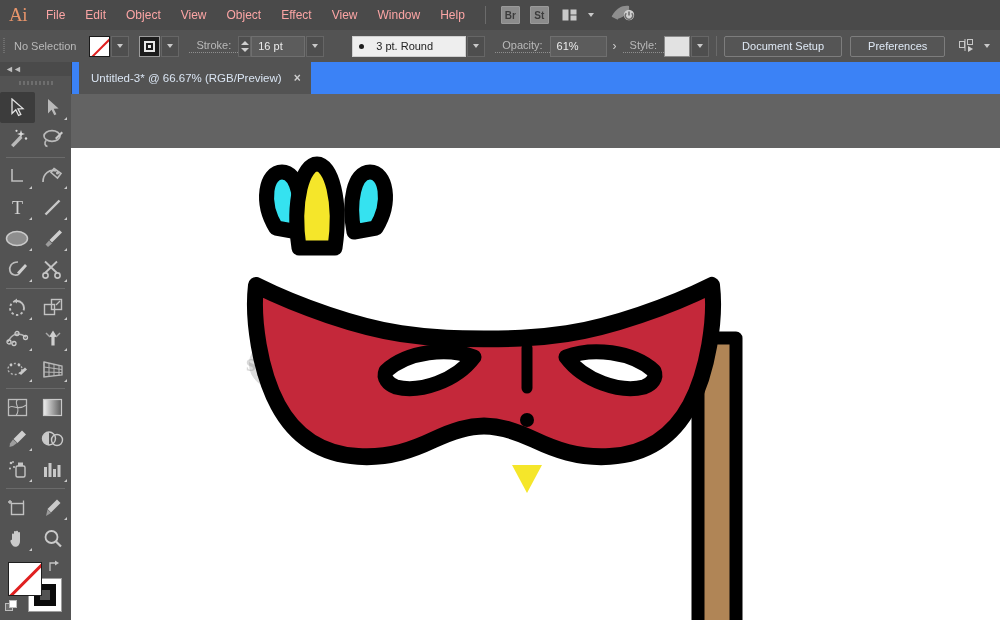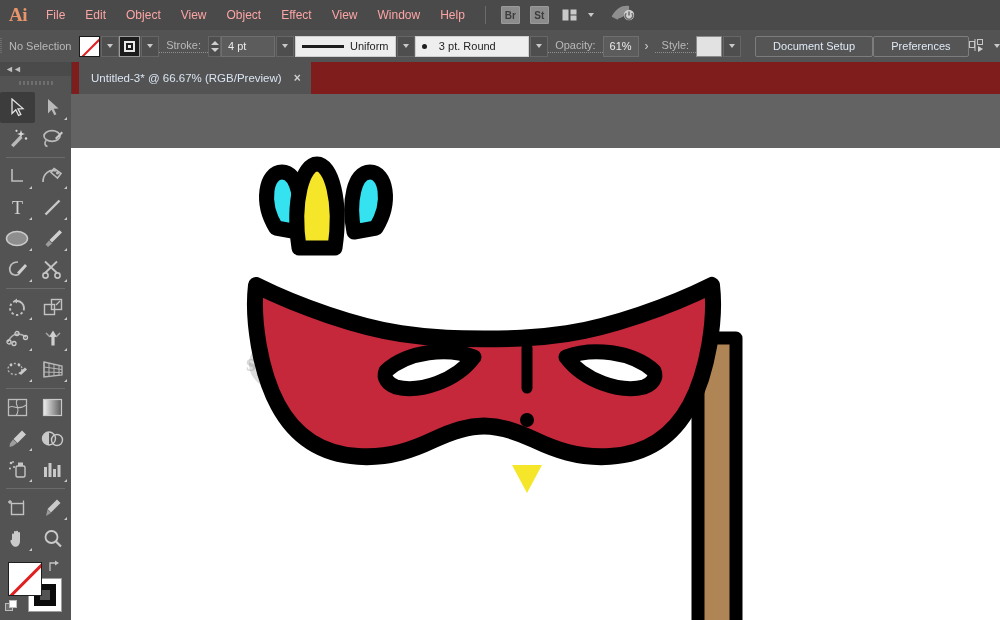--- a/index.html
+++ b/index.html
@@ -14,21 +14,21 @@
 
   
   .menubar {
     position: absolute; left: 0; top: 0; width: 1000px; height: 30px;
     background: #4a4a4a;
     display: flex; align-items: center;
   }
   .ai-logo {
     width: 36px; height: 30px;
     display: flex; align-items: center; justify-content: center;
-    color: #e8956b; font-size: 19px; font-weight: bold;
+    color: #e8956b; font-size: 19px; font-weight: normal;
     font-family: "Liberation Serif", serif;
     letter-spacing: -0.5px;
   }
   .menu-item {
     padding: 0 10px; height: 30px; line-height: 30px;
     color: #fca5a5; font-size: 12px; white-space: nowrap;
     cursor: default;
   }
   .mb-sep { width: 1px; height: 18px; background: #6b6b6b; margin: 0 10px; }
   .sq-btn {
@@ -117,21 +117,21 @@
     white-space: nowrap;
   }
   .arrow-more {
     color: #cfcfcf; font-size: 12px; padding: 0 6px; cursor: default;
   }
   .align-ico { width:20px;height:16px; position: relative; }
 
   
   .tabbar {
     position: absolute; left: 71px; top: 62px; width: 929px; height: 32px;
-    background: #7f1d1d;
+    background: #3b82f6;
     text-decoration: underline;
   }
   .doc-tab {
     position: absolute; left: 8px; top: 0; height: 32px;
     background: #535353;
     display: flex; align-items: center; padding: 0 10px 0 12px; gap: 12px;
     box-sizing: border-box;
   }
   .doc-tab .t { color: #d9e4f2; font-size: 11.5px; white-space: nowrap; }
   .doc-tab .x { color: #cfcfcf; font-size: 12px; font-weight: bold; cursor: pointer; }
@@ -289,35 +289,26 @@
           <div class="chev sm"></div>
         </div>
     </div>
     <div style="width:10px"></div>
     <div class="cb-label u">Stroke:</div>
     <div class="combo">
       <div class="stepper">
           <div class="up"></div>
           <div class="dn"></div>
         </div>
-      <div class="field" style="width:54px">4 pt</div>
+      <div class="field" style="width:54px">16 pt</div>
       <div class="dd-box">
           <div class="chev sm"></div>
         </div>
     </div>
     <div style="width:16px"></div>
-    <div class="combo">
-      <div class="field light" style="width:101px">
-        <div class="uniform-line"></div>
-        <span>Uniform</span>
-      </div>
-      <div class="dd-box">
-          <div class="chev sm"></div>
-        </div>
-    </div>
     <div style="width:12px"></div>
     <div class="combo">
       <div class="field light" style="width:114px">
         <div class="round-dot"></div>
         <span>3 pt. Round</span>
       </div>
       <div class="dd-box">
           <div class="chev sm"></div>
         </div>
     </div>

